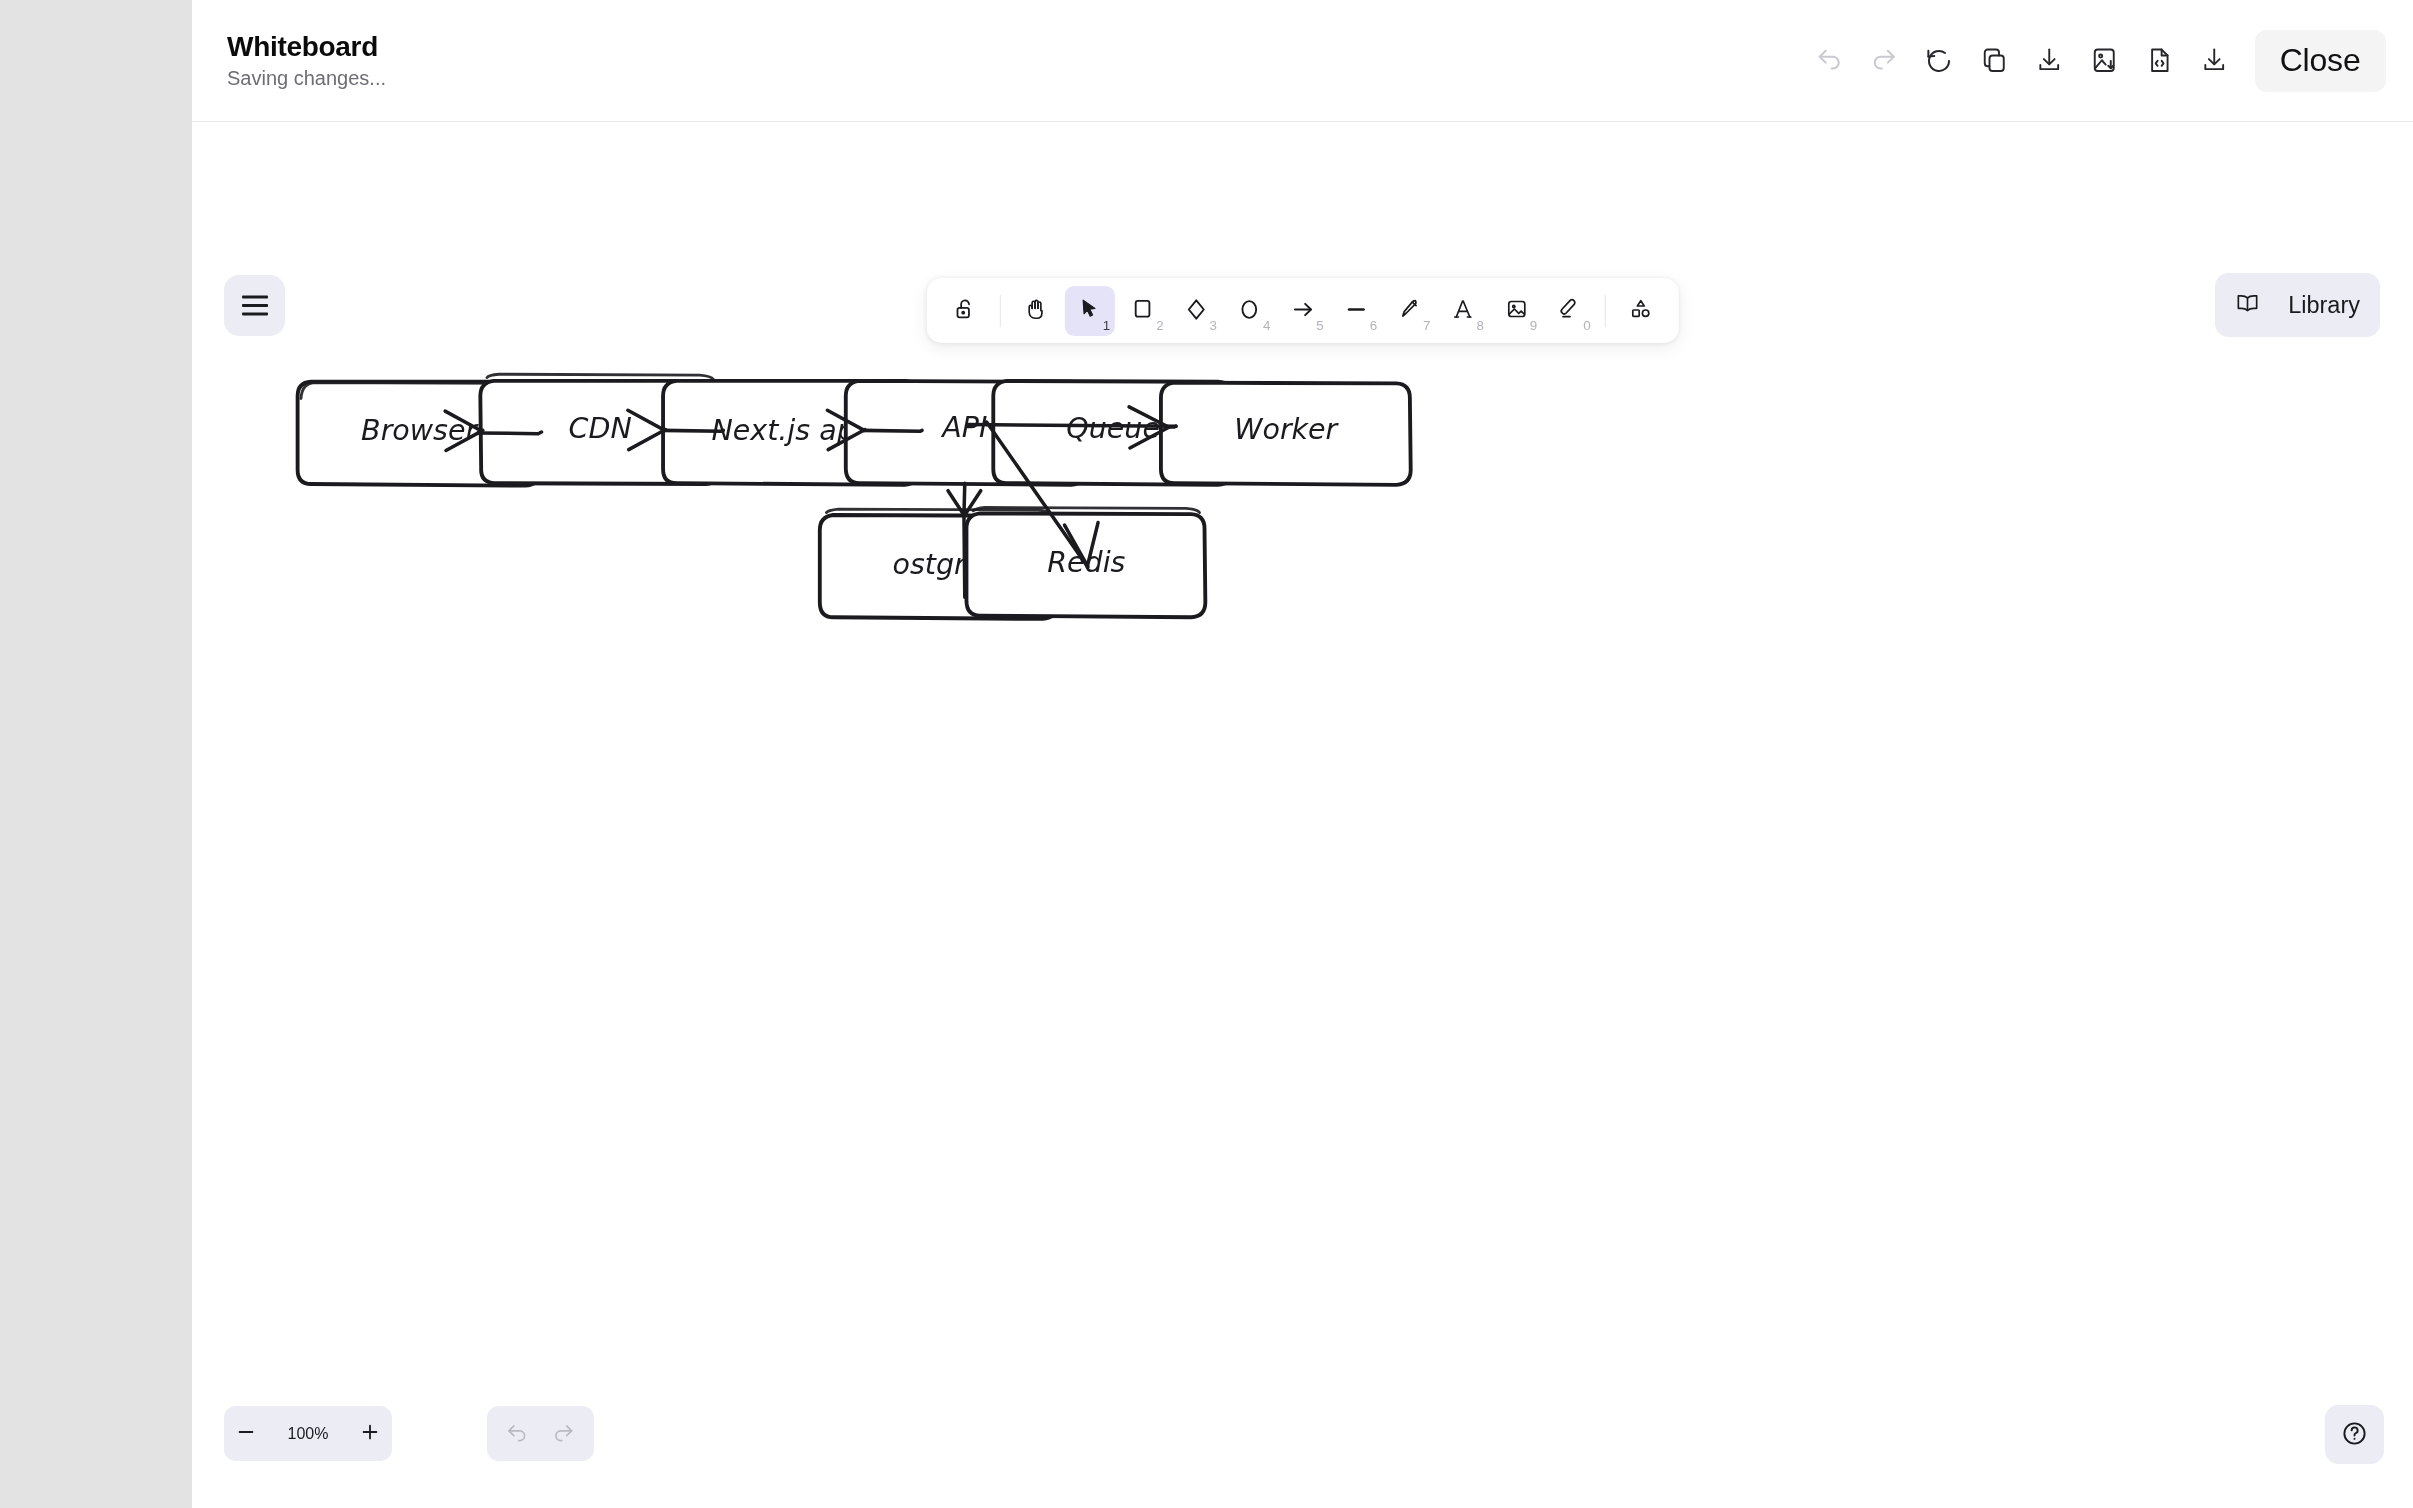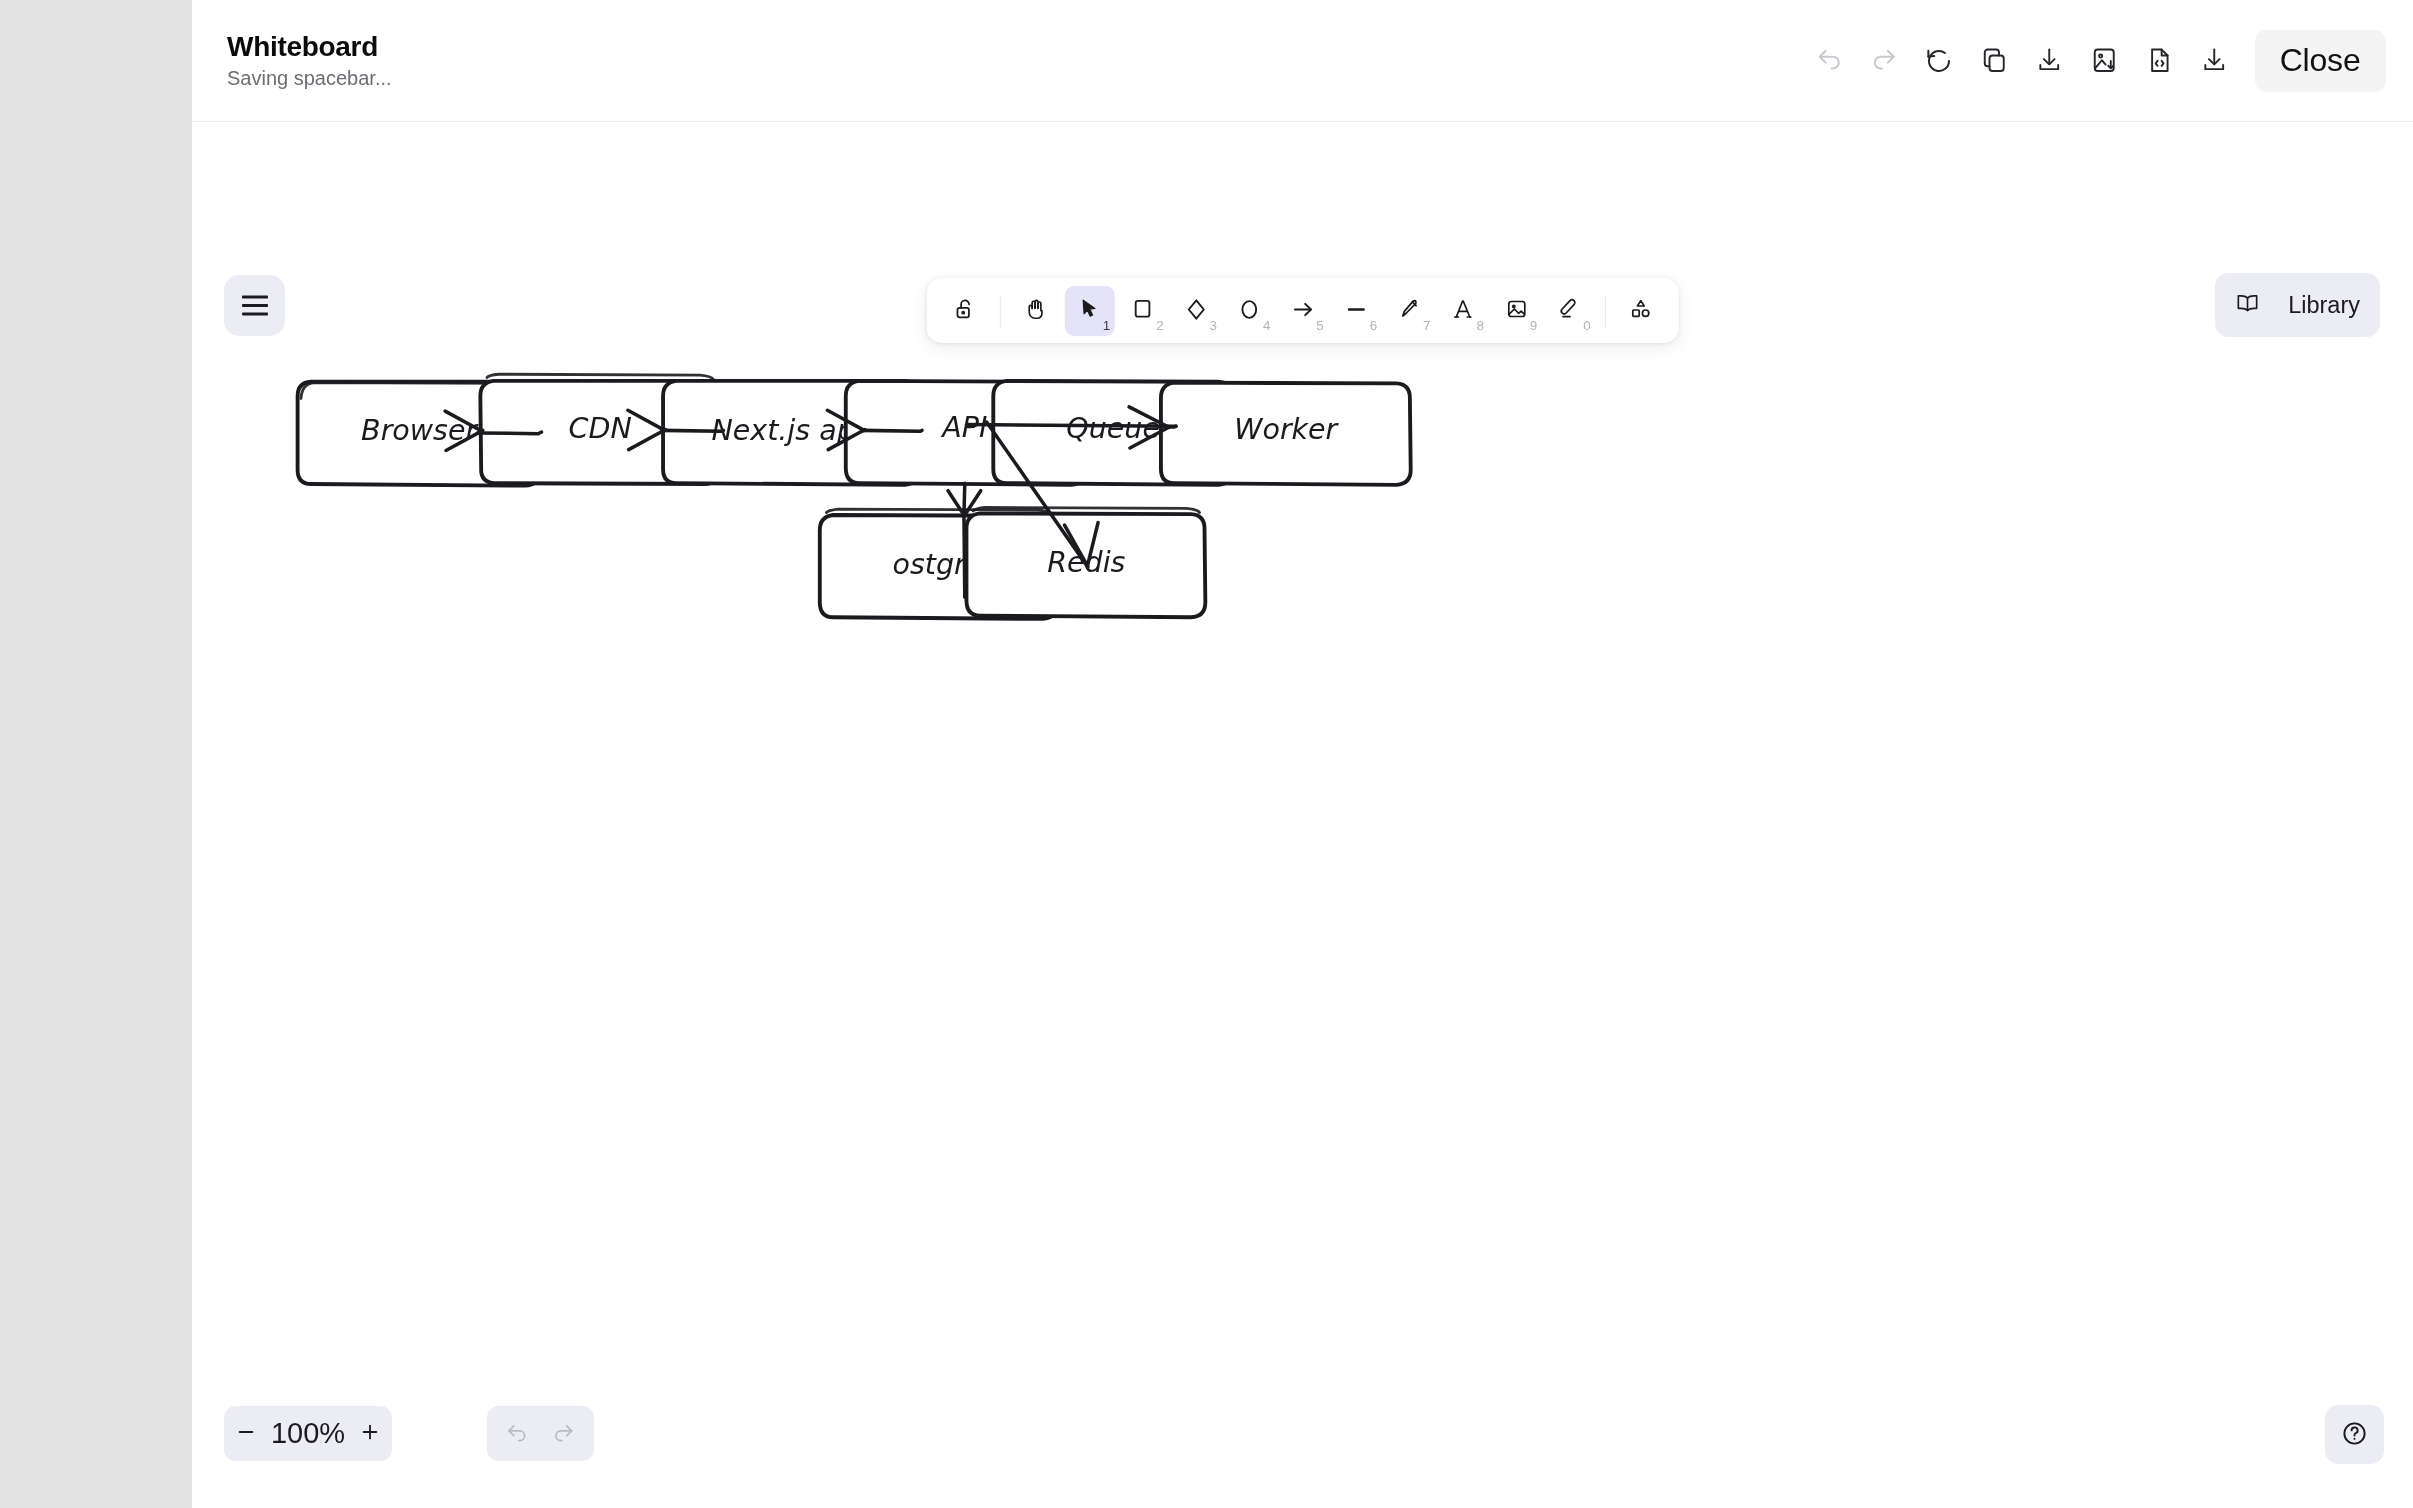--- a/index.html
+++ b/index.html
@@ -195,21 +195,21 @@
   .zoom-btn {
     width: 44px; height: 55px;
     border: none; background: transparent;
     display: flex; align-items: center; justify-content: center;
     cursor: pointer;
     color: #1b1b1f;
   }
   .zoom-value {
     min-width: 80px;
     text-align: center;
-    font-size: 29px;
+    font-size: 16px;
     color: #1b1b1f;
     font-family: "Liberation Sans", sans-serif;
     cursor: pointer;
   }
   .undo-widget {
     position: absolute;
     left: 295px; bottom: 47px;
     height: 55px;
     background: #ececf4;
     border-radius: 11.7px;
@@ -231,21 +231,21 @@
 </style>
 </head>
 <body>
 
 <div id="app">
   <div class="modal">
 
     <div class="header">
       <div class="header-titles">
         <div class="doc-title">Whiteboard</div>
-        <div class="doc-status">Saving spacebar...</div>
+        <div class="doc-status">Saving changes...</div>
       </div>
 
       <div class="header-spacer"></div>
 
       <div class="header-actions">
 
         <button class="hbtn disabled">
           <span>
             <svg width="28.5" height="28.5" viewBox="0 0 24 24" fill="none" stroke="currentColor" stroke-width="1.7" stroke-linecap="round" stroke-linejoin="round">
               <path d="M9 14L4 9l5-5"></path>

